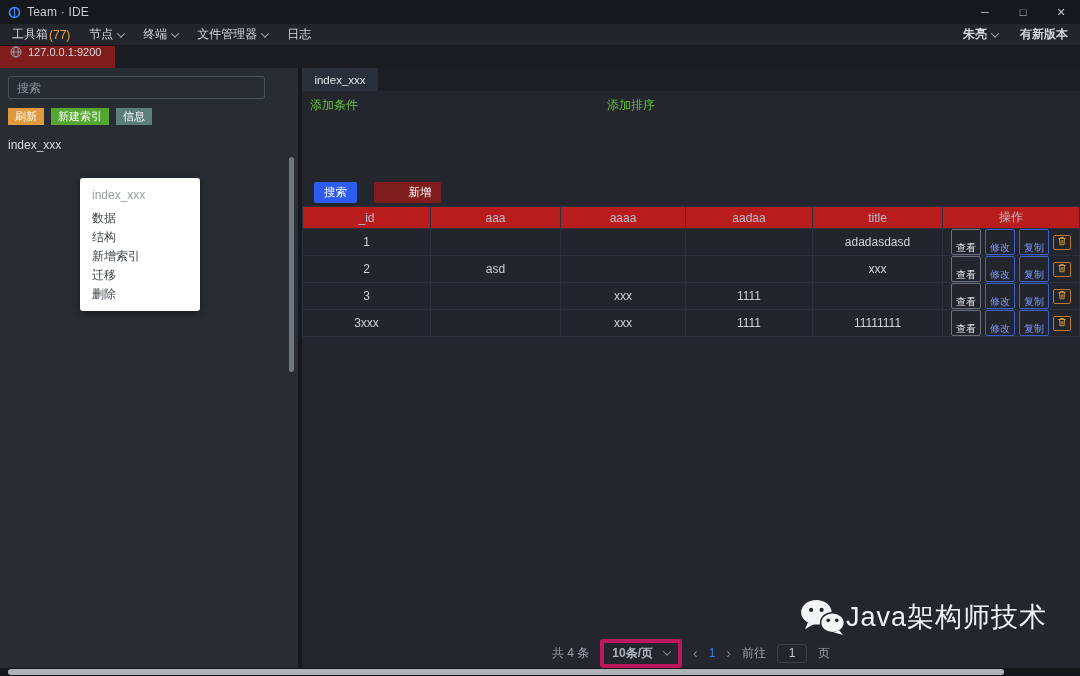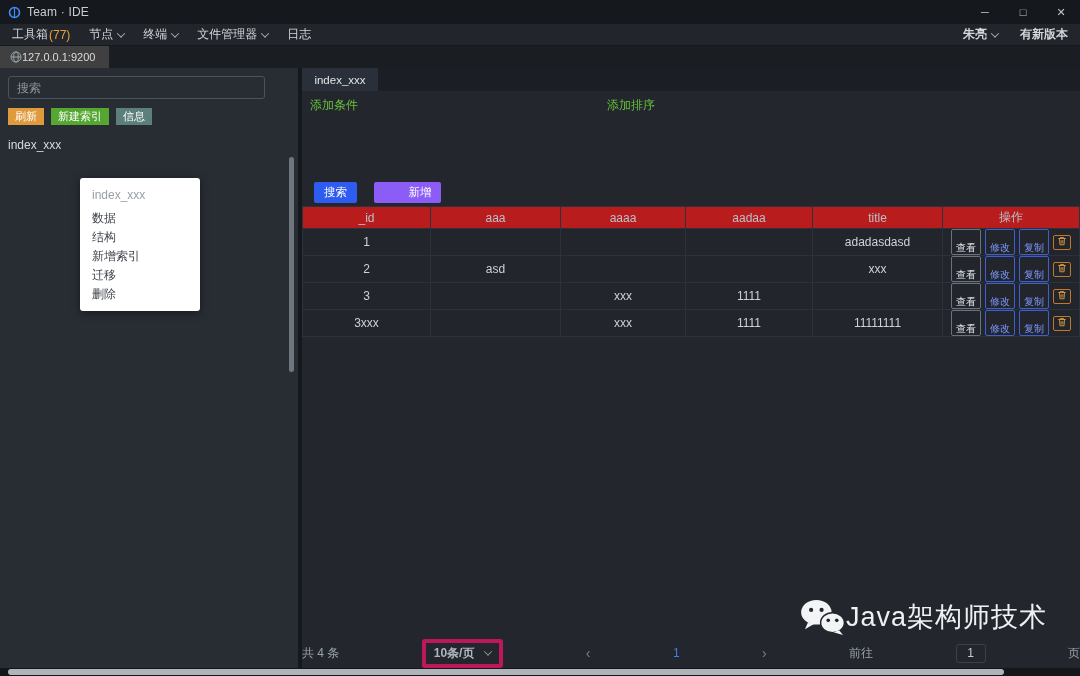--- a/index.html
+++ b/index.html
@@ -22,22 +22,22 @@
     border-bottom:1px solid #16191d; }
   .menu-item { display:inline-flex; align-items:center; cursor:pointer; white-space:nowrap; }
   .badge { color:#e6a23c; margin-left:1px; }
   .chev { display:inline-block; width:6px; height:6px; border-right:1.2px solid currentColor;
     border-bottom:1.2px solid currentColor; transform:rotate(45deg) translate(-1px,-1px);
     margin-left:5px; opacity:.75; }
   .menu-right { margin-left:auto; display:flex; gap:22px; align-items:center;font-weight:bold; }
 
   
   .conn-strip { height:22px; background:#1a1d22; display:flex; align-items:flex-end; flex:0 0 auto; }
-  .conn-tab { height:22px; background:#404040; color:#d8dbdf; font-size:11px;
-    display:flex; align-items:center; gap:0; padding:0 14px 0 10px; cursor:pointer; }
+  .conn-tab { height:22px; background:#7f1d1d; color:#d8dbdf; font-size:11px;
+    display:flex; gap:6px; padding:0 14px 0 10px; cursor:pointer; }
 
   
   .content { flex:1 1 auto; display:flex; min-height:0; }
 
   
   .sidebar { position:relative; width:302px; flex:0 0 302px; background:#282d34;
     border-right:4px solid #15181c; padding-top:8px; }
   .search-input { display:block; margin-left:8px; width:257px; height:23px; background:transparent;
     border:1px solid #4a525c; border-radius:3px; color:#cfd4da; font-size:12px; padding:0 8px;
     font-family:inherit; }
@@ -62,38 +62,38 @@
   .main { flex:1 1 auto; display:flex; flex-direction:column; background:#23272d; min-width:0; }
   .main-tabbar { height:23px; background:#1b1f25; display:flex; flex:0 0 auto; }
   .main-tab { min-width:76px; height:23px; background:#2a3039; color:#e2e5e9; font-size:11.5px;
     display:flex; align-items:center; justify-content:center; padding:0 10px; cursor:pointer; }
   .query-area { position:relative; height:85px; flex:0 0 auto; }
   .green-link { position:absolute; top:6px; color:#67c23a; font-size:12px; cursor:pointer; }
   .toolbar { height:30px; padding:6px 0 0 12px; flex:0 0 auto; }
   .tbtn { border:none; color:#fff; font-size:11.5px; padding:3px 10px; border-radius:2px;
     margin-right:13px; cursor:pointer; font-family:inherit; }
   .tbtn.blue  { background:#2e5bf0; }
-  .tbtn.green { background:#8b5cf6;padding-left:34px; }
+  .tbtn.green { background:#7f1d1d;padding-left:34px; }
 
   table.data-table { width:100%; border-collapse:collapse; table-layout:fixed; flex:0 0 auto; }
   .data-table th { background:#b91c1c; color:#b7c1cd; font-weight:normal; font-size:12px;
     height:22px; border:1px solid #2b323d; }
   .data-table td { height:21px; font-size:12px; color:#cdd2d9; text-align:center;
     border:1px solid #2b323d; background:#22262c; overflow:hidden; white-space:nowrap; }
   .mini { display:inline-block; height:15px; font-size:10px; line-height:12px; padding:12px 4px;
     margin:0 2px; border-radius:2px; background:transparent; cursor:pointer;
     font-family:inherit; vertical-align:middle; }
   .mini.plain  { border:1px solid #6a737d; color:#dfe3e8; }
   .mini.blue-o { border:1px solid #3d5fd0; color:#7e97ff; }
   .mini.del { border:1px solid #c07a27; color:#e6a23c; width:18px; padding:0 2px; }
   .mini.del svg { display:inline-block; vertical-align:-1px; }
 
   .spacer { flex:1 1 auto; }
 
-  .pagination { display:flex; align-items:center; justify-content:space-between; gap:11px;
+  .pagination { display:flex; align-items:center; justify-content:center; gap:11px;
     height:26px; font-size:12px; color:#99a1aa; flex:0 0 auto; margin-bottom:2px; }
   .pg-size { border:4px solid #be185d; border-radius:3px; padding:2px 8px; display:inline-flex;
     align-items:center; gap:6px; color:#aeb5bd; cursor:pointer;font-weight:bold; }
   .pg-arrow { color:#7b828b; font-size:14px; cursor:pointer; }
   .pg-page.active { color:#3f7bf8; cursor:pointer; }
   .pg-goto-input { width:30px; height:19px; background:transparent; border:1px solid #39414b;
     border-radius:3px; color:#c7ccd2; text-align:center; font-size:12px; font-family:inherit; }
 
   
   .hscroll { height:8px; background:#14161a; flex:0 0 auto; position:relative; }

